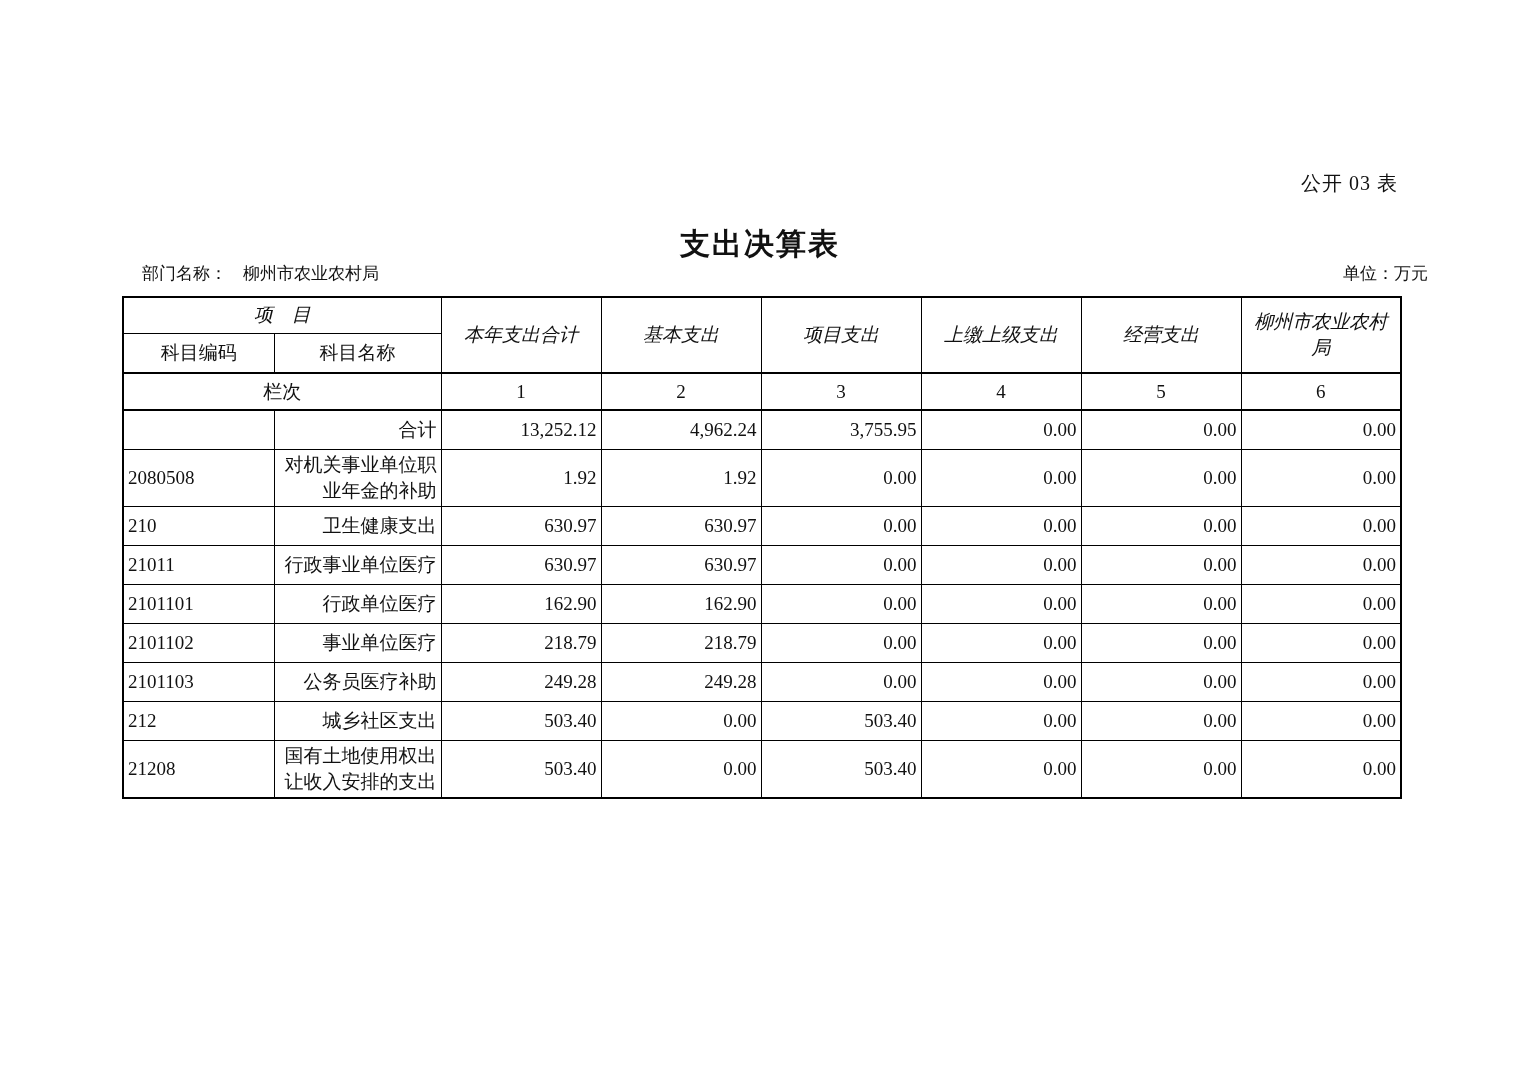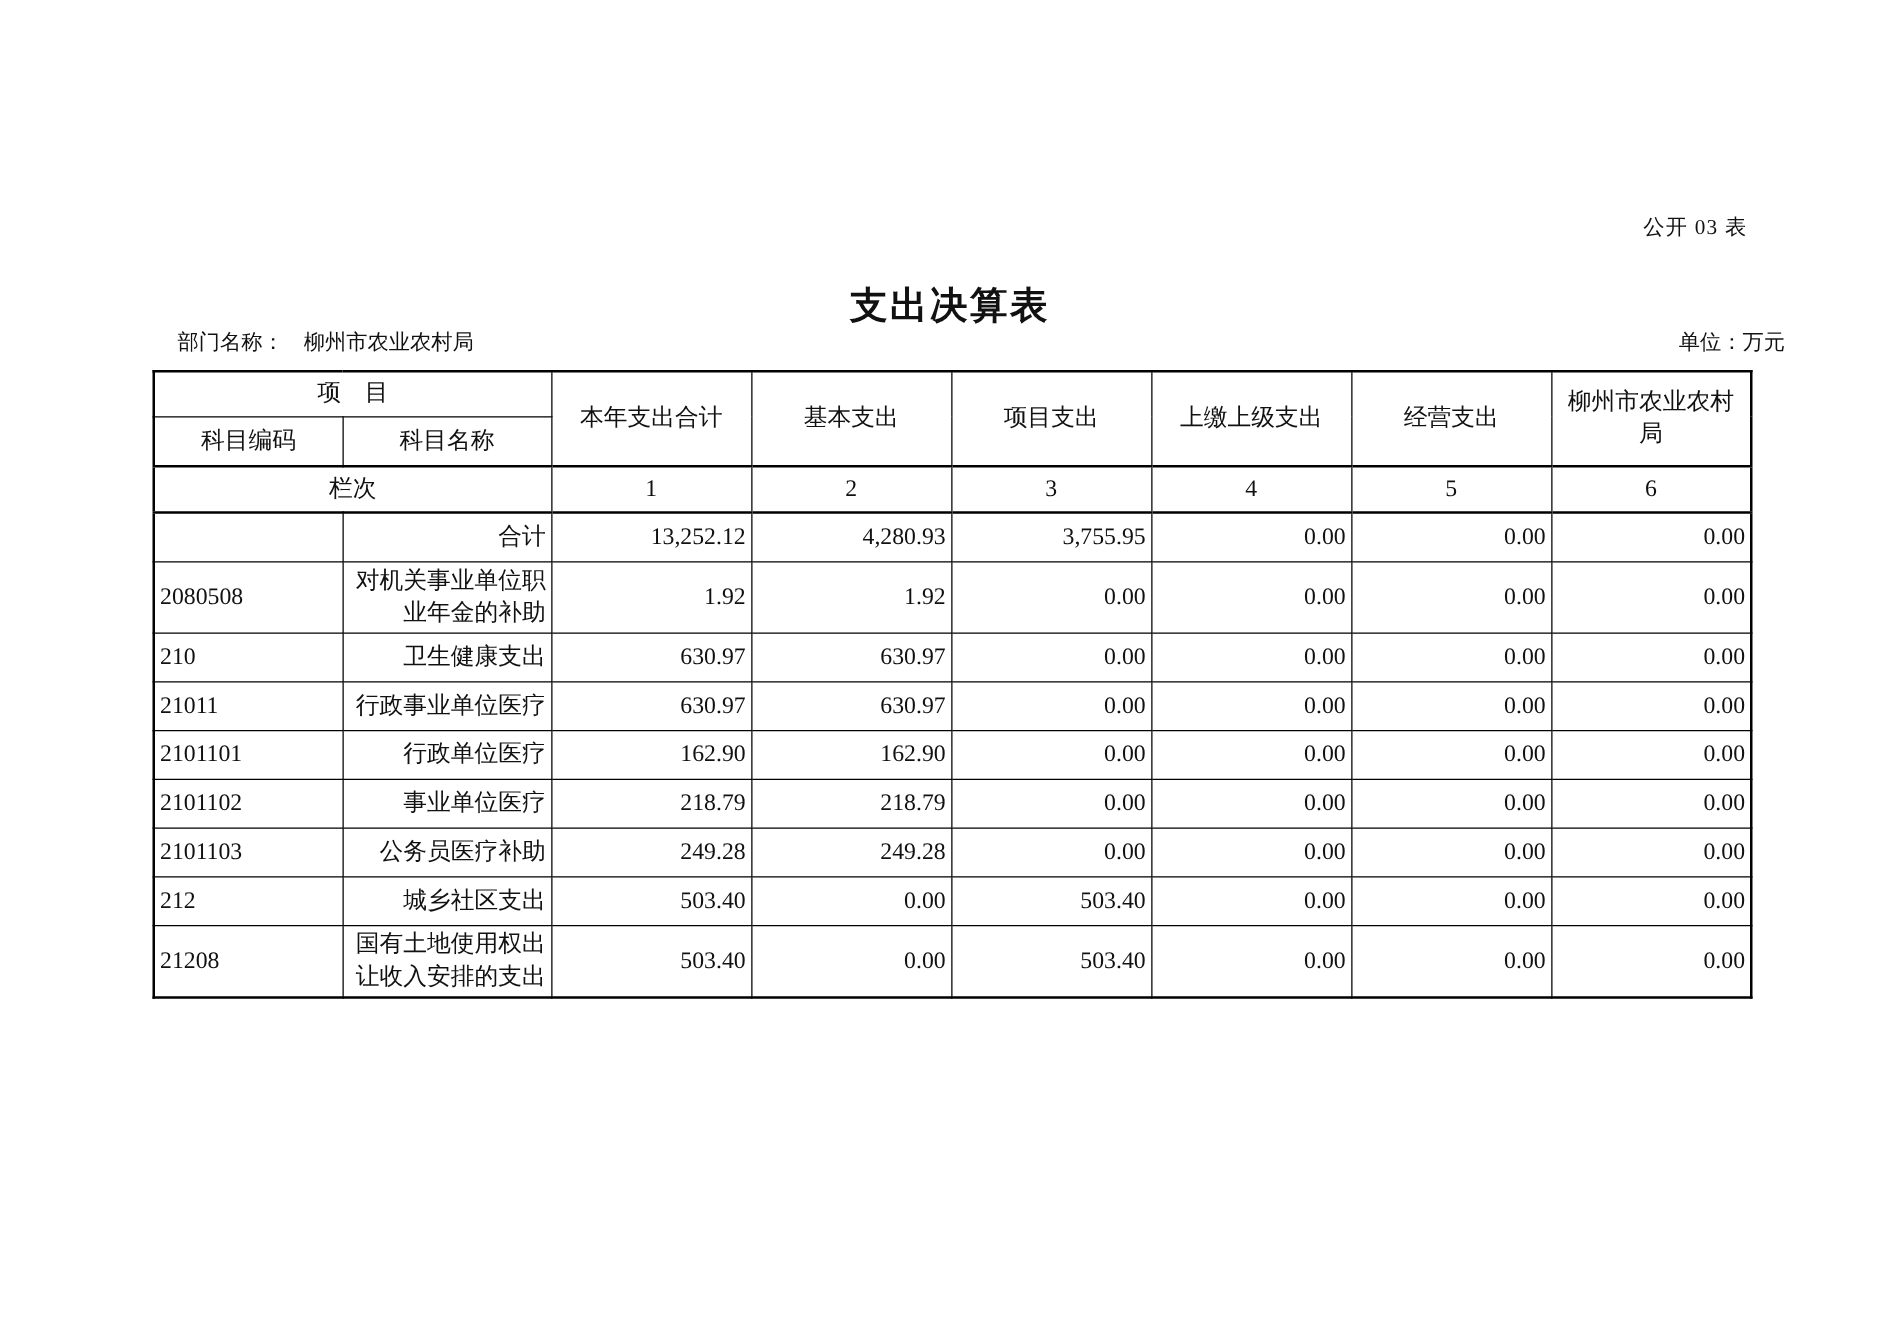--- a/index.html
+++ b/index.html
@@ -13,21 +13,21 @@
     position: relative;
     width: 1520px;
     height: 1075px;
     background: #ffffff;
     overflow: hidden;
   }
   .doc-label {
     position: absolute;
     top: 170px;
     right: 122px;
-    font-size: 17px;
+    font-size: 20px;
     letter-spacing: 1px;
   }
   .doc-title {
     position: absolute;
     top: 208px;
     left: 0;
     width: 100%;
     text-align: center;
     font-size: 30px;
     font-weight: bold;
@@ -59,21 +59,21 @@
     border: 1px solid #000000;
     vertical-align: middle;
     padding: 2px 4px;
     overflow: hidden;
   }
   .cell-head {
     text-align: center;
     line-height: 26px;
     padding: 2px 8px;
   }
-  .row-h1 { height: 36px; }
+  .row-h1 { height: 36px; font-style: italic; }
   .row-h2 { height: 40px; }
   .row-lanci { height: 37px; padding-left: 40px; }
   .row-lanci td {
     border-top-width: 2px;
     border-bottom-width: 2px;
     text-align: center;
   }
   tbody tr.drow { height: 39px; }
   .cell-code {
     text-align: left;
@@ -142,21 +142,21 @@
         <td>4</td>
         <td>5</td>
         <td>6</td>
       </tr>
     </thead>
     <tbody>
         <tr class="drow">
           <td class="cell-code"></td>
           <td class="cell-name center">合计</td>
           <td class="cell-num">13,252.12</td>
-          <td class="cell-num">4,280.93</td>
+          <td class="cell-num">4,962.24</td>
           <td class="cell-num">3,755.95</td>
           <td class="cell-num">0.00</td>
           <td class="cell-num">0.00</td>
           <td class="cell-num">0.00</td>
         </tr>
         <tr class="drow">
           <td class="cell-code">2080508</td>
           <td class="cell-name">对机关事业单位职业年金的补助</td>
           <td class="cell-num">1.92</td>
           <td class="cell-num">1.92</td>

